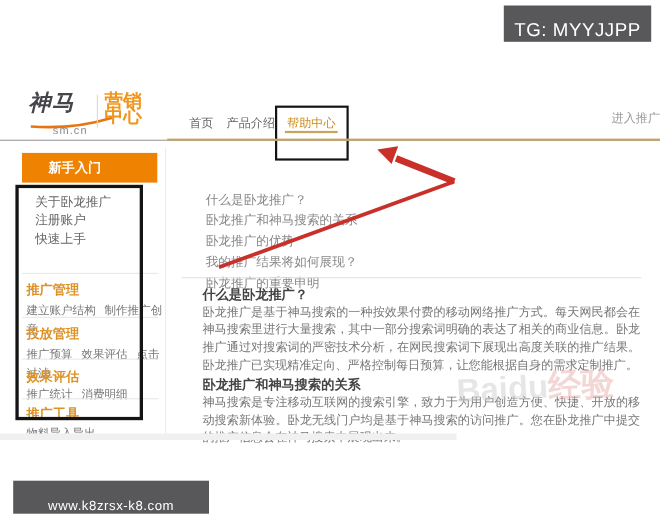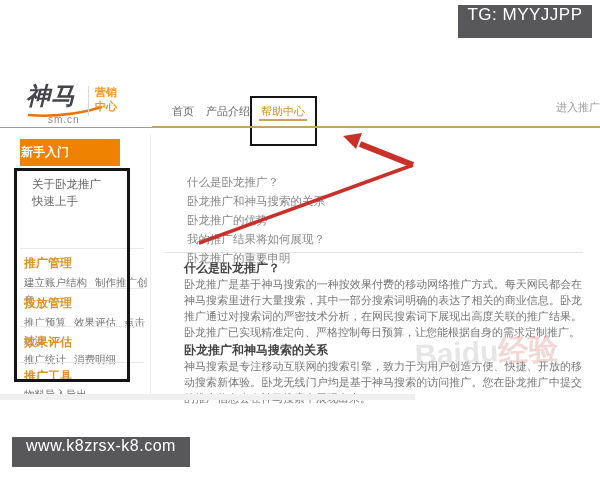--- a/index.html
+++ b/index.html
@@ -1,43 +1,43 @@
 <!DOCTYPE html>
 <html><head>
 <meta charset="utf-8">
 <style>
   html,body{margin:0;padding:0;background:#fff;}
   #canvas{position:relative;width:600px;height:480px;background:#ffffff;overflow:hidden;
           font-family:"Liberation Sans","DejaVu Sans",sans-serif;}
   .abs{position:absolute;}
 
   
-  .stamp{background:#58585a;color:#fff;display:flex;align-items:flex-start;justify-content:center;
+  .stamp{background:#58585a;color:#fff;display:flex;align-items:flex-end;justify-content:center;
          font-size:17px;letter-spacing:.5px;}
 
   
-  .brand{font-size:24px;font-weight:bold;color:#45454b;letter-spacing:1px;font-style:italic;}
+  .brand{font-size:20px;font-weight:bold;color:#45454b;letter-spacing:1px;font-style:italic;}
   .brand-domain{font-size:10px;color:#8a8a8a;letter-spacing:1px;}
-  .logo-suffix{color:#f0961e;font-weight:bold;font-size:11px;line-height:14px;}
+  .logo-suffix{color:#f0961e;font-weight:bold;font-size:17px;line-height:14px;}
   .vdiv{width:1px;background:#d9d9d9;}
   .nav-item{font-size:11px;color:#666;cursor:pointer;}
   .nav-item.active{color:#cf8c16;}
   .nav-underline{background:#c9a45c;height:2px;}
   .enter-link{font-size:11px;color:#9a9a9a;white-space:nowrap;}
   .hline-gray{height:1px;background:#9b9b9b;}
   .hline-gold{height:2px;background:#c3a368;}
 
   
   .anno-box{border:2px solid #141414;background:transparent;}
   .anno-box.thick{border-width:3px;}
 
   
   .side-card{border-right:1px solid #ececec;background:#fff;}
   .side-header{background:#ef8200;color:#fff;font-size:12px;font-weight:bold;
-               line-height:27px;padding-left:1px;}
+               line-height:27px;padding-left:24px;}
   .side-link{font-size:11.5px;color:#666;display:block;line-height:17px;cursor:pointer;}
   .side-group-title{font-size:12px;font-weight:bold;color:#dd9226;}
   .side-sub{font-size:10.5px;color:#777;margin-right:8px;cursor:pointer;}
   .side-div{height:1px;background:#e8e8e8;}
 
   
   .main-title{font-size:13.5px;font-weight:bold;color:#333;}
   .tri{color:#e0502a;font-size:11px;margin-right:7px;}
   .q-link{display:block;font-size:11.5px;color:#888;line-height:13px;cursor:pointer;}
   .content-div{height:1px;background:#e3e3e3;}
@@ -83,20 +83,21 @@
 
   <div class="abs hline-gray" style="left:0;top:127px;width:600px;"></div>
   <div class="abs hline-gold" style="left:152px;top:126px;width:448px;"></div>
 
   <div class="abs side-card" style="left:14px;top:134px;width:136px;height:260px;"></div>
 
   <div class="abs side-header" style="left:20px;top:139px;width:99px;height:27px;">新手入门</div>
 
   <div class="abs" style="left:32px;top:176px;">
     <span class="side-link">关于卧龙推广</span>
+    <span class="side-link">注册账户</span>
     <span class="side-link">快速上手</span>
   </div>
 
   <div class="abs side-div" style="left:20px;top:248px;width:124px;"></div>
   <div class="abs side-group-title" style="left:24px;top:255px;">推广管理</div>
   <div class="abs" style="left:24px;top:272px;width:124px;">
     <span class="side-sub">建立账户结构</span><span class="side-sub">制作推广创意</span>
   </div>
 
   <div class="abs side-div" style="left:20px;top:288px;width:124px;"></div>
@@ -141,17 +142,17 @@
   </div>
 
   <div class="abs page-bottom-edge" style="left:0;top:394px;width:415px;height:6px;"></div>
 
   <svg class="abs arrow-layer" style="left:0;top:0;" width="600" height="480" viewBox="0 0 600 480">
     <line x1="199" y1="243" x2="413" y2="165" stroke="#c9302a" stroke-width="3.5"></line>
     <line x1="413" y1="165" x2="360" y2="144" stroke="#c9302a" stroke-width="6"></line>
     <polygon points="343,136 362,133 356,149" fill="#c9302a"></polygon>
   </svg>
 
-  <div class="abs stamp" style="left:12px;top:437px;width:178px;height:30px;font-size:16px;">
+  <div class="abs stamp" style="left:12px;top:437px;width:178px;height:30px;font-size:12px;">
     <span>www.k8zrsx-k8.com</span>
   </div>
 
 </div>
 
 </body></html>

